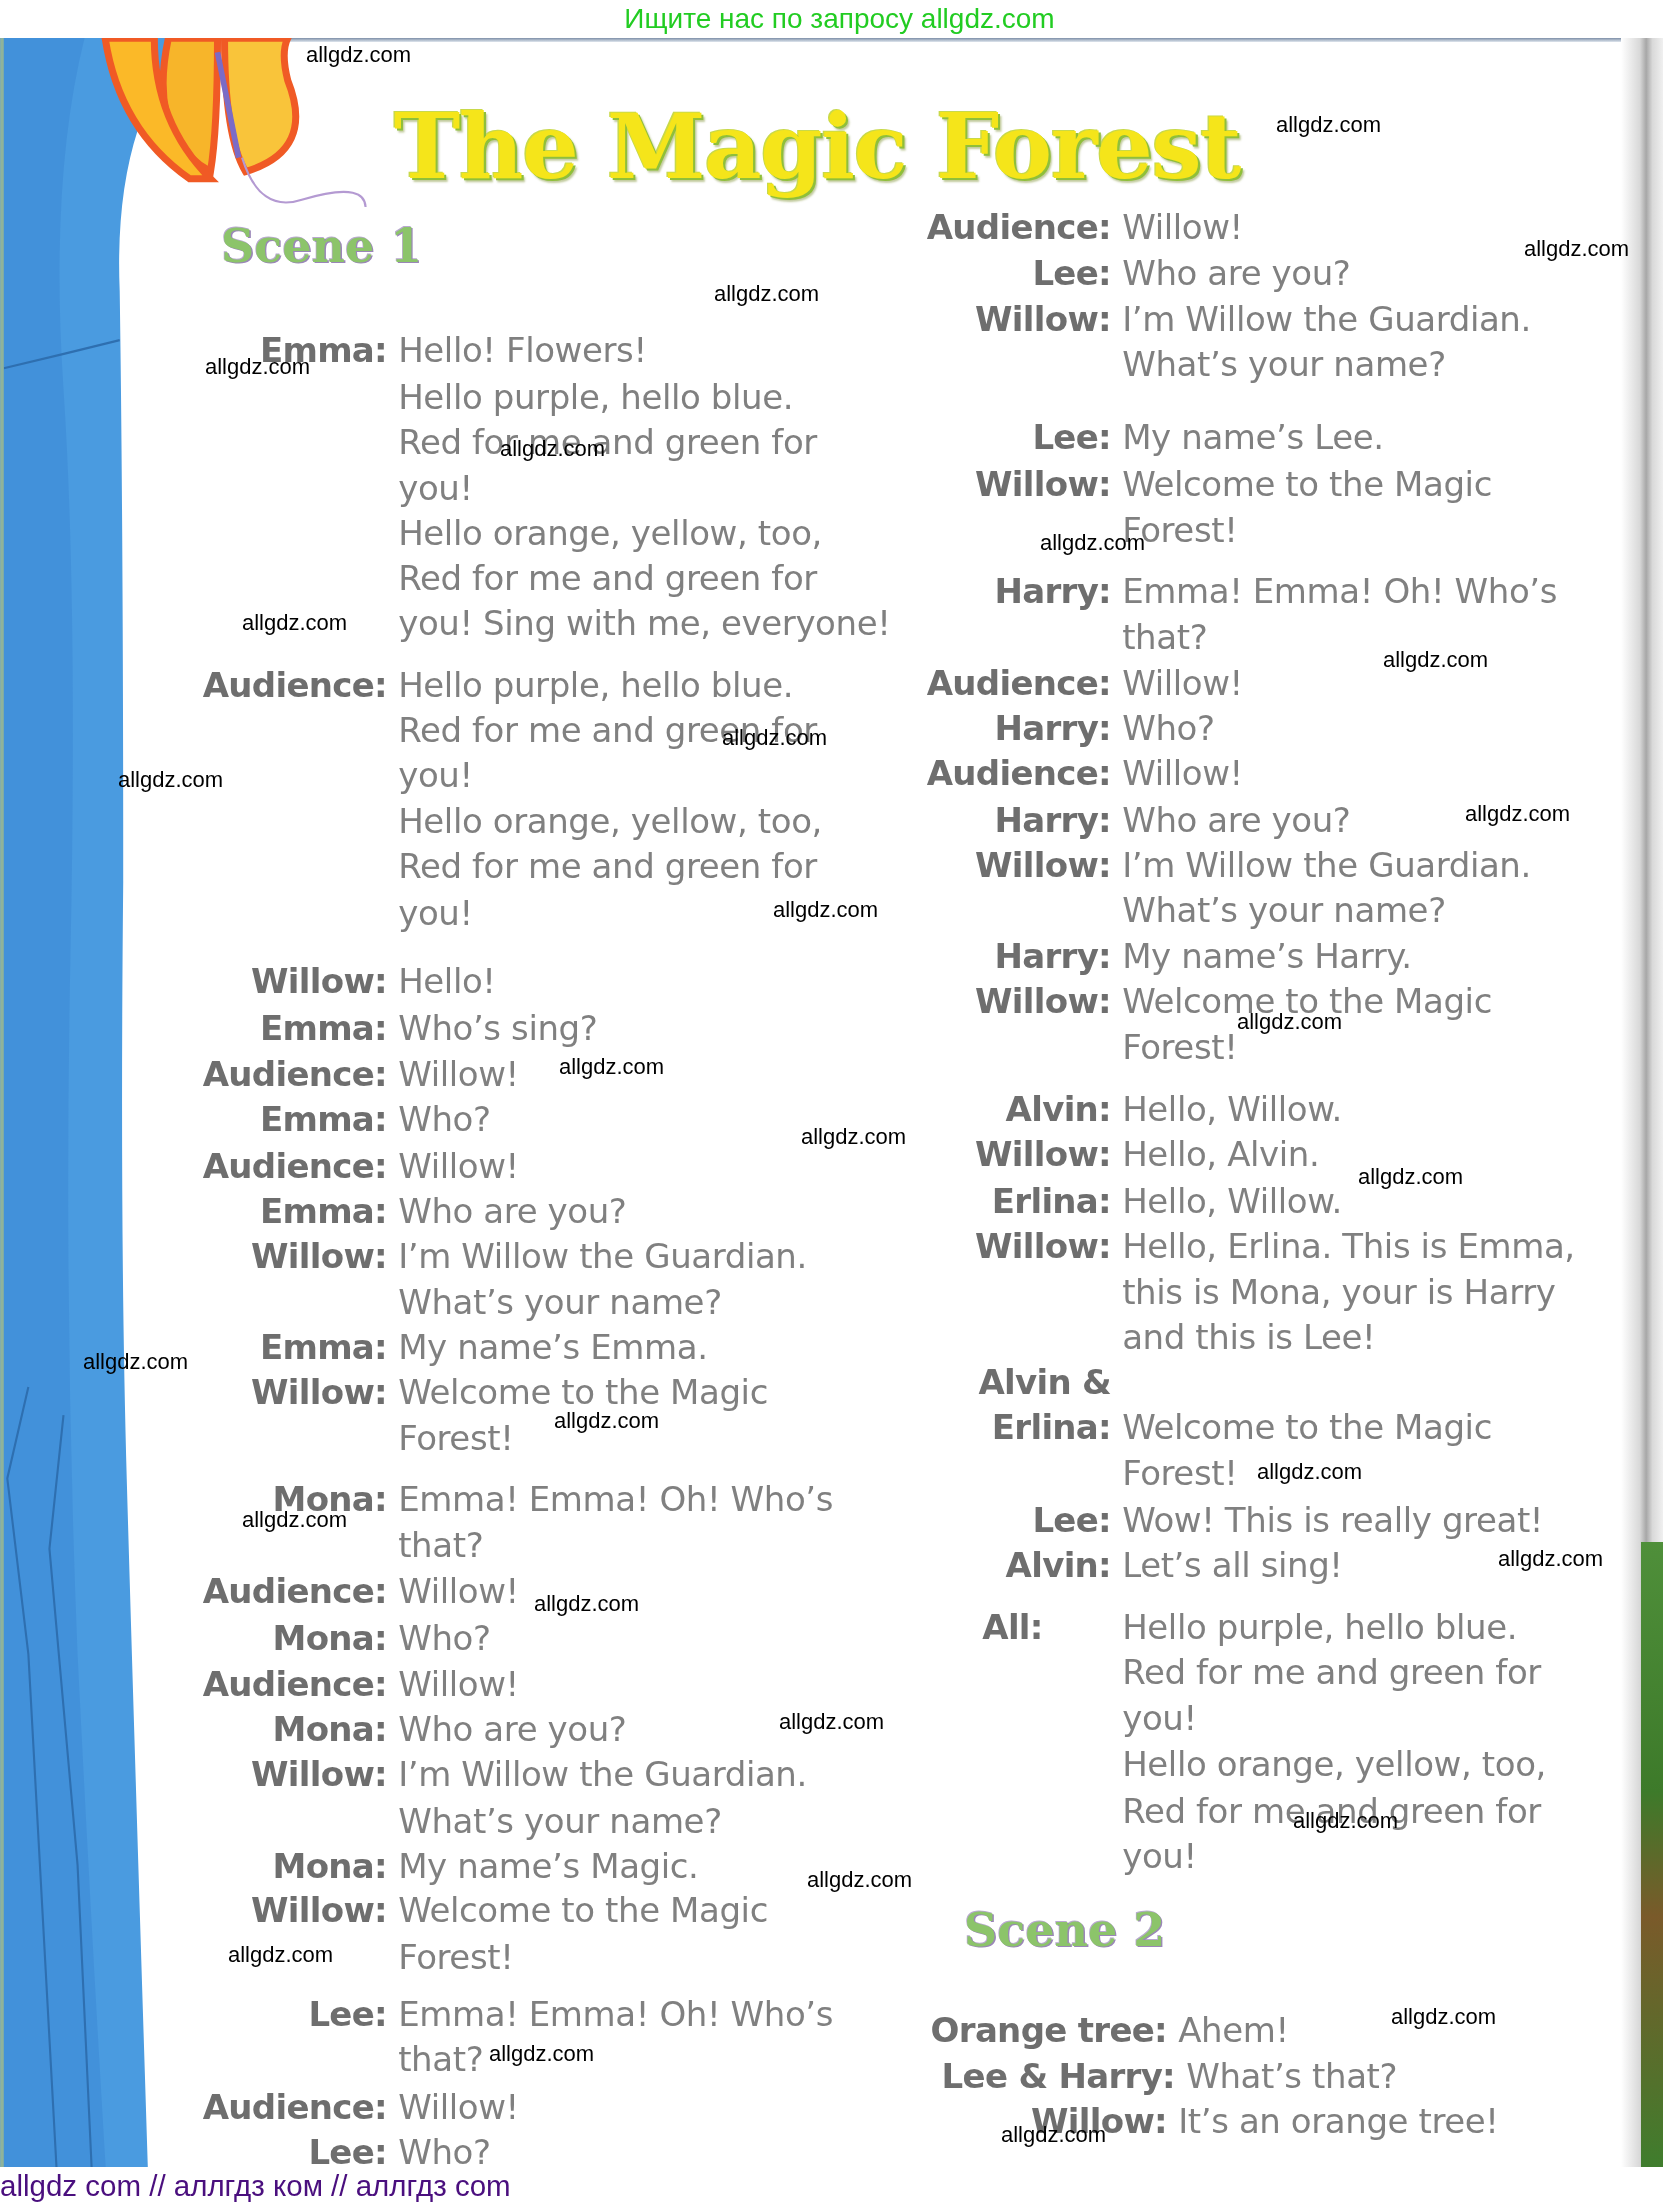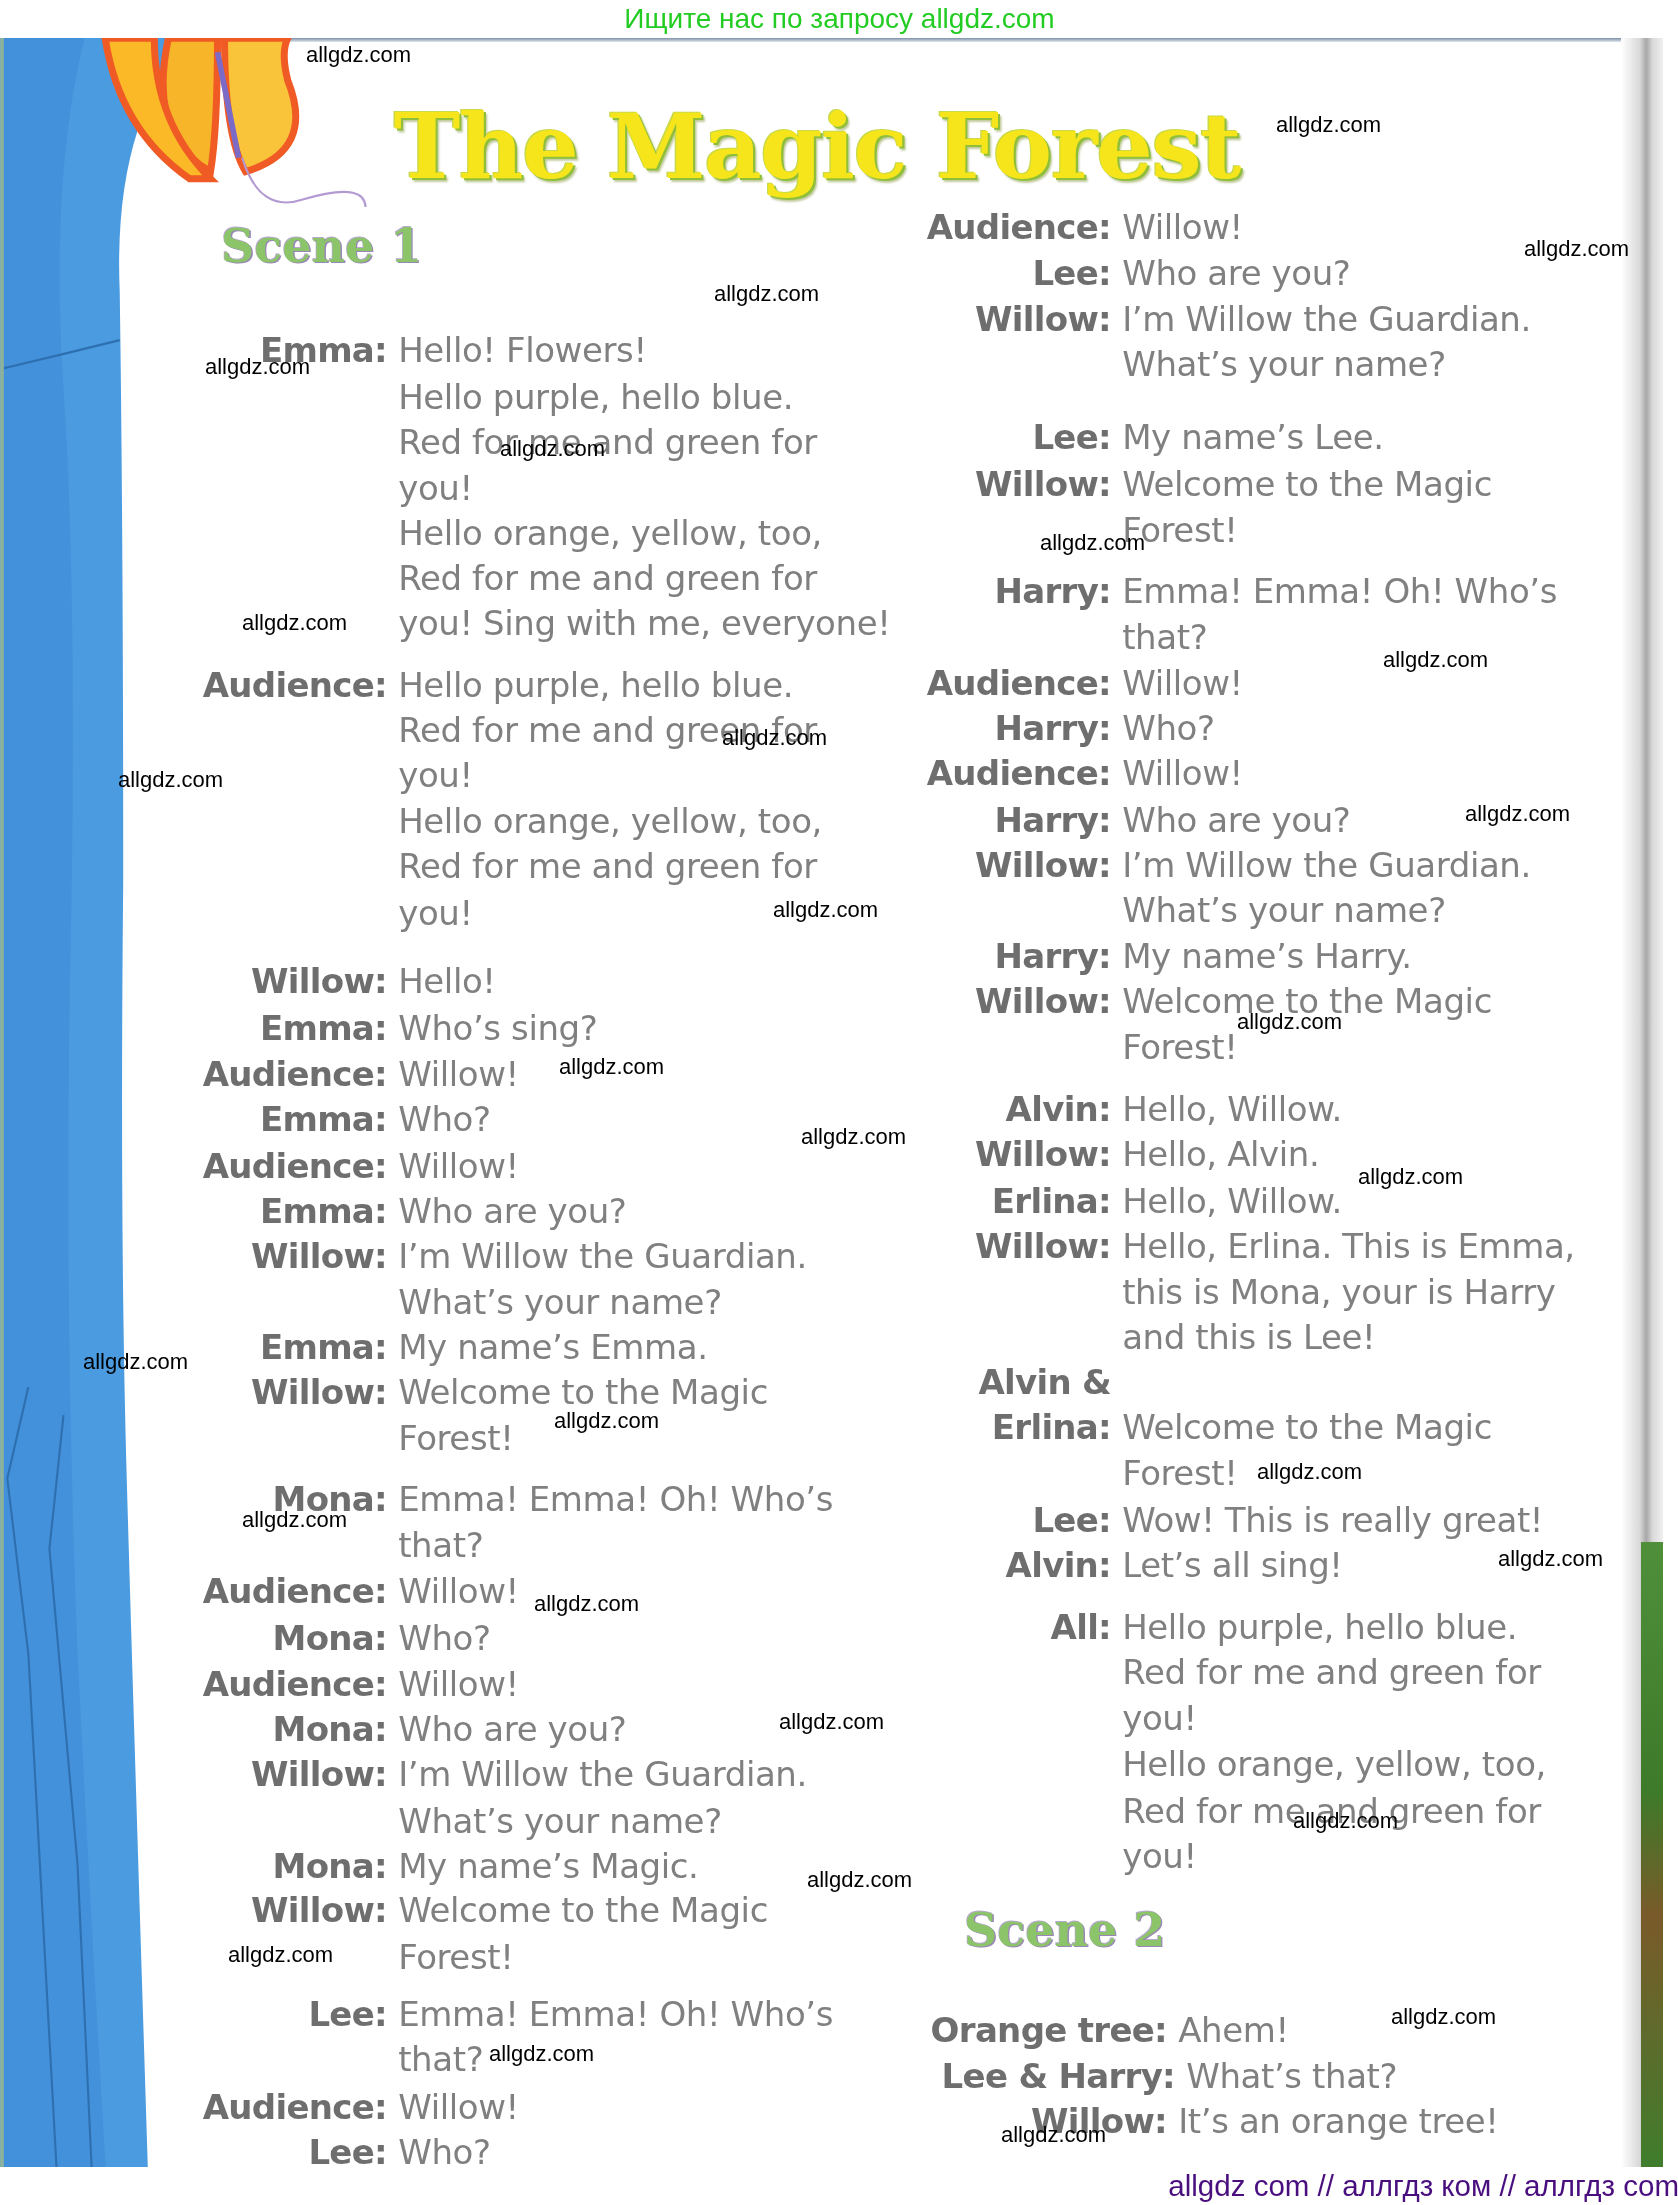--- a/index.html
+++ b/index.html
@@ -17,21 +17,21 @@
   .title { position:absolute; left:394px; top:56px; font-family:"DejaVu Serif", serif; font-weight:bold;
            font-size:89px; color:#f5e51a; letter-spacing:-1.4px;
            text-shadow: 2.1px 2.1px 0 #8fbf3a, -1.4px -1.4px 0 #c9d94a, 3.5px 4.2px 2.1px rgba(120,140,40,0.45); }
   .scene { position:absolute; font-family:"DejaVu Serif", serif; font-weight:bold; font-size:46px;
            color:#8cc46a; text-shadow: 1.4px 1.4px 0 #9a86b8, -0.7px -0.7px 0 #b8a8cf; }
   .col { position:absolute; }
   .line { position:absolute; display:flex; align-items:baseline; font-size:35px; white-space:nowrap; }
   .spk { font-weight:bold; color:#6e6e6e; text-align:right; font-family:"DejaVu Sans", sans-serif; font-size:34px; letter-spacing:-0.7px; }
   .txt { color:#808080; font-family:"DejaVu Sans", sans-serif; font-size:34px; font-weight:normal; letter-spacing:-0.4px; margin-left:11.2px; }
   .wm { position:absolute; color:#000; font-size:22px; font-family:"Liberation Sans", sans-serif; }
-  .footer { position:absolute; left:0; top:2167px; width:1679px; height:38px; background:#fff; text-align:right;
+  .footer { position:absolute; left:0; top:2167px; width:1679px; height:38px; background:#fff; text-align:left;
             color:#4a0f7e; font-size:29.5px; line-height:38px; }
 </style>
 </head>
 <body>
 
 <div class="topbanner">Ищите нас по запросу allgdz.com</div>
 
 <div class="page">
   <div class="topedge"></div>
 
@@ -325,21 +325,21 @@
       </div>
       <div class="line" style="left: 0px; top: 1462px;">
         <span class="spk" style="width: 197px;">Lee:</span>
         <span class="txt">Wow! This is really great!</span>
       </div>
       <div class="line" style="left: 0px; top: 1507px;">
         <span class="spk" style="width: 197px;">Alvin:</span>
         <span class="txt">Let’s all sing!</span>
       </div>
       <div class="line" style="left: 0px; top: 1569px;">
-        <span class="spk" style="width: 197px;">All:</span>
+        <span class="spk" style="width: 197px; text-align: center;">All:</span>
         <span class="txt">Hello purple, hello blue.</span>
       </div>
       <div class="line" style="left: 0px; top: 1614px;">
         <span class="spk" style="width: 197px;"></span>
         <span class="txt">Red for me and green for</span>
       </div>
       <div class="line" style="left: 0px; top: 1660px;">
         <span class="spk" style="width: 197px;"></span>
         <span class="txt">you!</span>
       </div>

